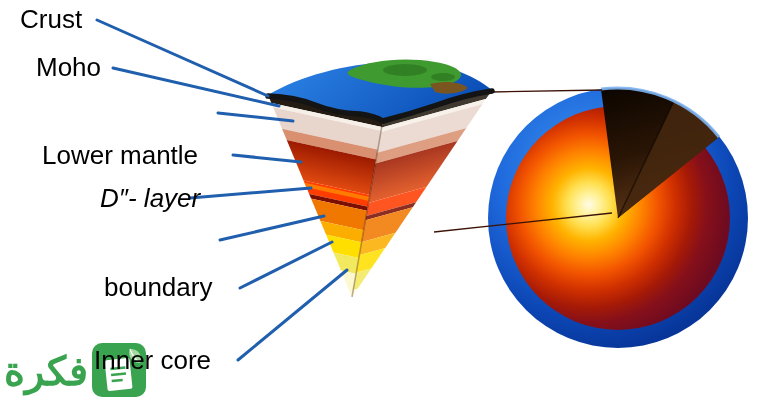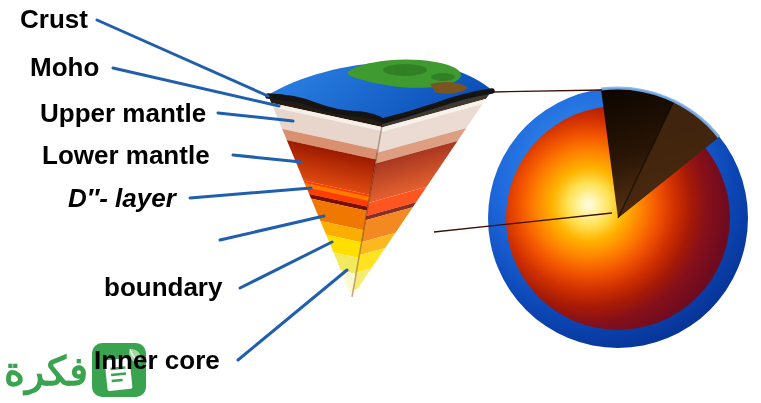--- a/index.html
+++ b/index.html
@@ -2,24 +2,24 @@
 <html><head>
 <meta charset="utf-8">
 <style>
   html,body{margin:0;padding:0;background:#fff;}
   .stage{
     position:relative;width:761px;height:403px;background:#ffffff;overflow:hidden;
     font-family:"Liberation Sans",sans-serif;
   }
   .art{position:absolute;inset:0;}
   .label{
-    position:absolute;font-weight:700;font-size:26px;line-height:1.05;color:#000;
+    position:absolute;font-weight:400;font-size:26px;line-height:1.05;color:#000;
     white-space:nowrap;letter-spacing:0;
   }
-  .label.italic{font-style:italic;}
+  .label.italic{font-style:italic;margin-left:32px;}
   .label .l1,.label .l2{display:block;}
   .label .l2{padding-left:16px;text-align:right;}
   .watermark{position:absolute;left:0px;bottom:0px;width:160px;height:66px;}
 </style>
 </head>
 <body>
 
 <div class="stage">
 
   <svg class="art" viewBox="0 0 761 403" width="761" height="403" xmlns="http://www.w3.org/2000/svg">
@@ -146,23 +146,22 @@
         <rect x="19" y="30" width="15" height="2.5" fill="#3aa34f"></rect>
         <rect x="19" y="36" width="11" height="2.5" fill="#3aa34f"></rect>
       </g>
       <path d="M38,6 C47,6 51,13 48,20 C40,20 35,13 38,6 Z" fill="#a5d99f"></path>
       <path d="M38,6 C40,12 43,16 47,19" stroke="#ffffff" stroke-width="1.2" fill="none"></path>
     </g>
   </svg>
 
   <div class="label" style="left:20px;top:6px">Crust</div>
 
-  <div class="label" style="left:30px;top:54px">Moho</div>
+  <div class="label" style="left:36px;top:54px">Moho</div>
 
-  <div class="label" style="left:40px;top:100px">Upper mantle</div>
 
   <div class="label" style="left:42px;top:142px">Lower mantle</div>
 
   <div class="label italic" style="left:68px;top:185px">D″- layer</div>
 
 
   <div class="label" style="left:88px;top:274px">
     <span class="l2">boundary</span>
   </div>
 

